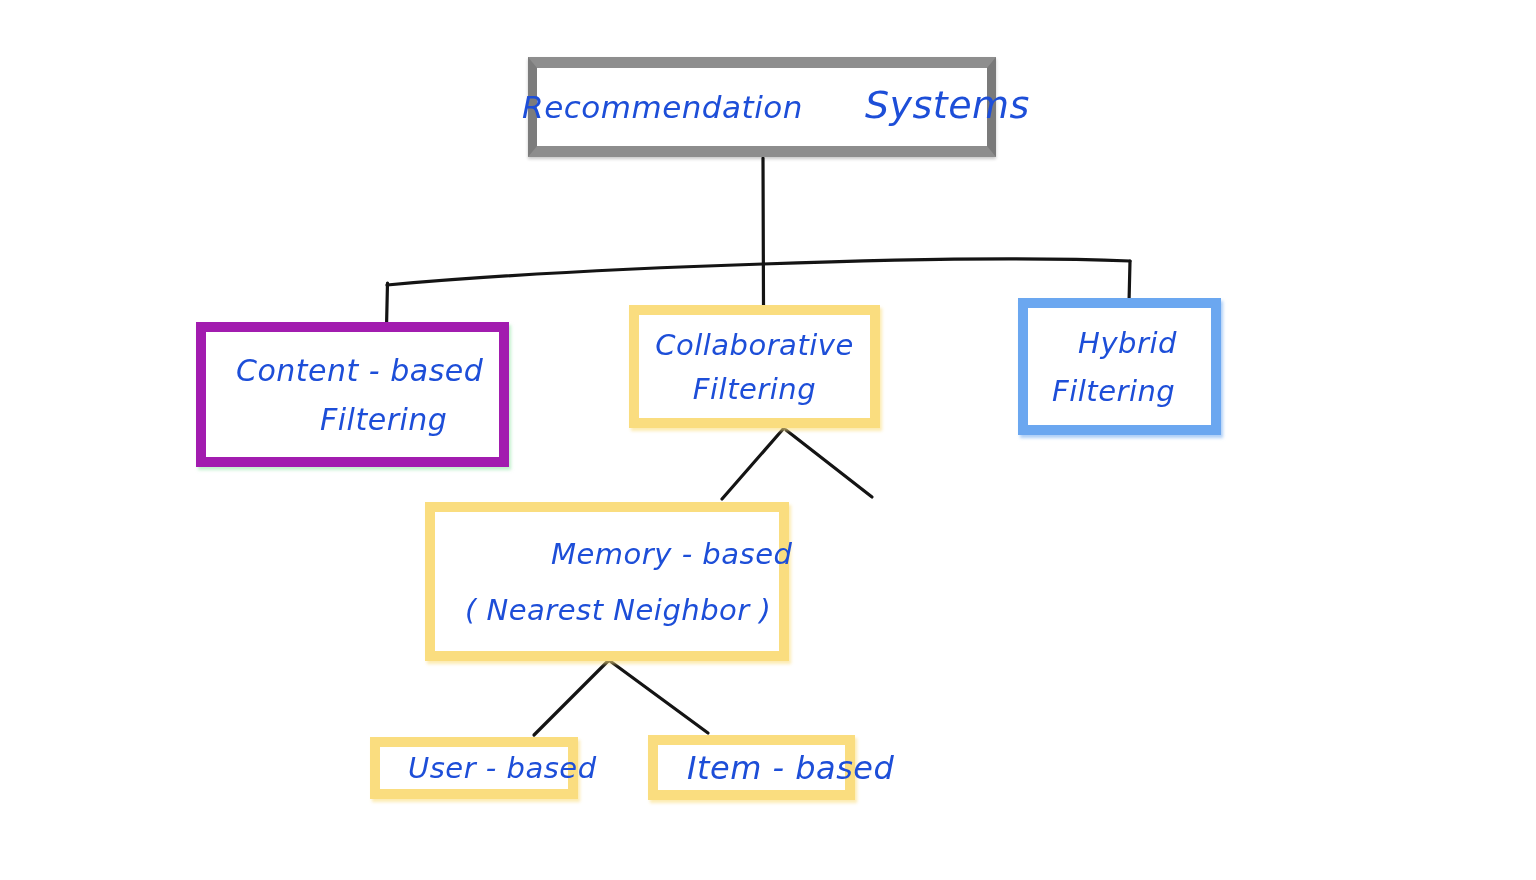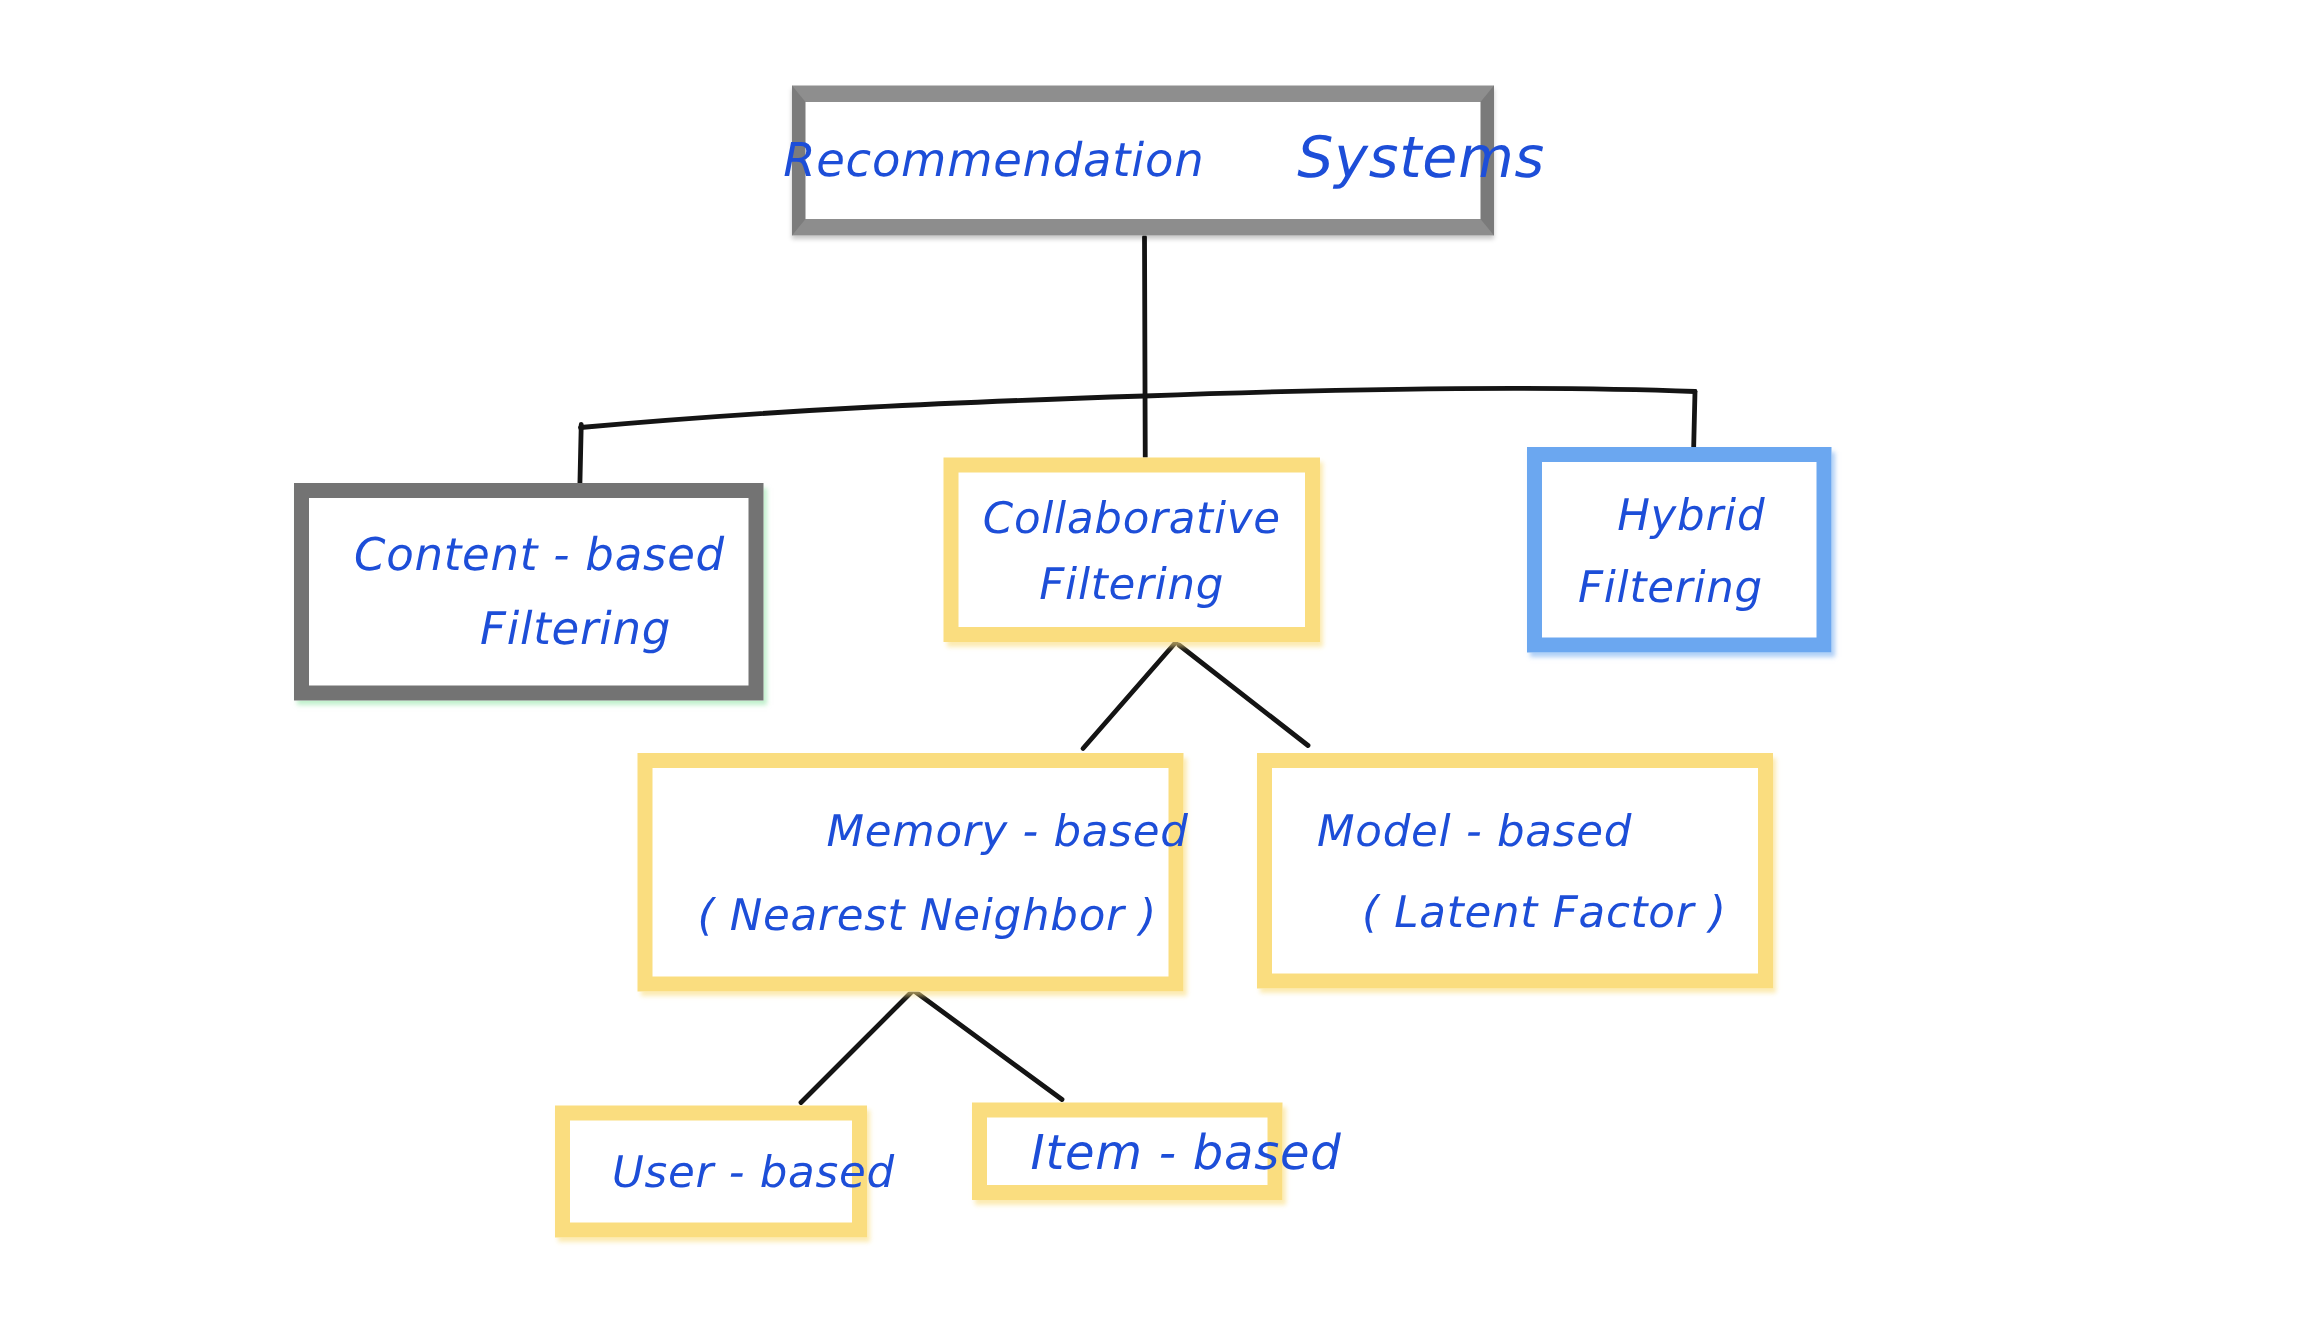--- a/index.html
+++ b/index.html
@@ -67,21 +67,21 @@
     font-size: 31px;
     margin-left: 28px;
   }
   .root-word-2 {
     font-size: 38px;
     margin-left: 62px;
     margin-top: -4px;
   }
 
   
-  .frame-green  { border: 10px solid #737373; box-shadow: 2px 3px 3px rgba(140,227,162,0.55); }
+  .frame-green  { border: 10px solid #a21caf; box-shadow: 2px 3px 3px rgba(140,227,162,0.55); }
   .frame-yellow { border: 10px solid #fadd7f; box-shadow: 2px 3px 3px rgba(250,221,127,0.60); }
   .frame-blue   { border: 10px solid #6ba7f0; box-shadow: 2px 3px 3px rgba(107,167,240,0.55); }
 
   #node-content {
     left: 196px; top: 322px; width: 313px; height: 145px;
     padding: 0 14px;
   }
   #node-content .l1 { font-size: 30px; text-align: left;  margin-left: 16px; }
   #node-content .l2 { font-size: 30px; text-align: left;  margin-left: 100px; margin-top: 14px; }
 
@@ -107,21 +107,21 @@
   #node-memory .l2 { font-size: 29px; text-align: left; margin-left: 18px; margin-top: 22px; }
 
   #node-model {
     left: 838px; top: 502px; width: 344px; height: 157px;
     padding: 0 12px;
   }
   #node-model .l1 { font-size: 29px; text-align: left; margin-left: 18px; }
   #node-model .l2 { font-size: 29px; text-align: left; margin-left: 48px; margin-top: 20px; }
 
   #node-user {
-    left: 370px; top: 737px; width: 208px; height: 88px;
+    left: 370px; top: 737px; width: 208px; height: 62px;
     padding: 0 10px;
   }
   #node-user .l1 { font-size: 29px; text-align: left; margin-left: 18px; }
 
   #node-item {
     left: 648px; top: 735px; width: 207px; height: 65px;
     padding: 0 10px;
   }
   #node-item .l1 { font-size: 32px; text-align: left; margin-left: 19px; }
 </style>
@@ -167,24 +167,20 @@
   <div class="node frame-blue" id="node-hybrid">
     <span class="line l1">Hybrid</span>
     <span class="line l2">Filtering</span>
   </div>
 
   <div class="node frame-yellow" id="node-memory">
     <span class="line l1">Memory - based</span>
     <span class="line l2">( Nearest   Neighbor )</span>
   </div>
 
-  <div class="node frame-yellow" id="node-model">
-    <span class="line l1">Model - based</span>
-    <span class="line l2">( Latent  Factor )</span>
-  </div>
 
   <div class="node frame-yellow" id="node-user">
     <span class="line l1">User - based</span>
   </div>
 
   <div class="node frame-yellow" id="node-item">
     <span class="line l1">Item - based</span>
   </div>
 
 </div>

